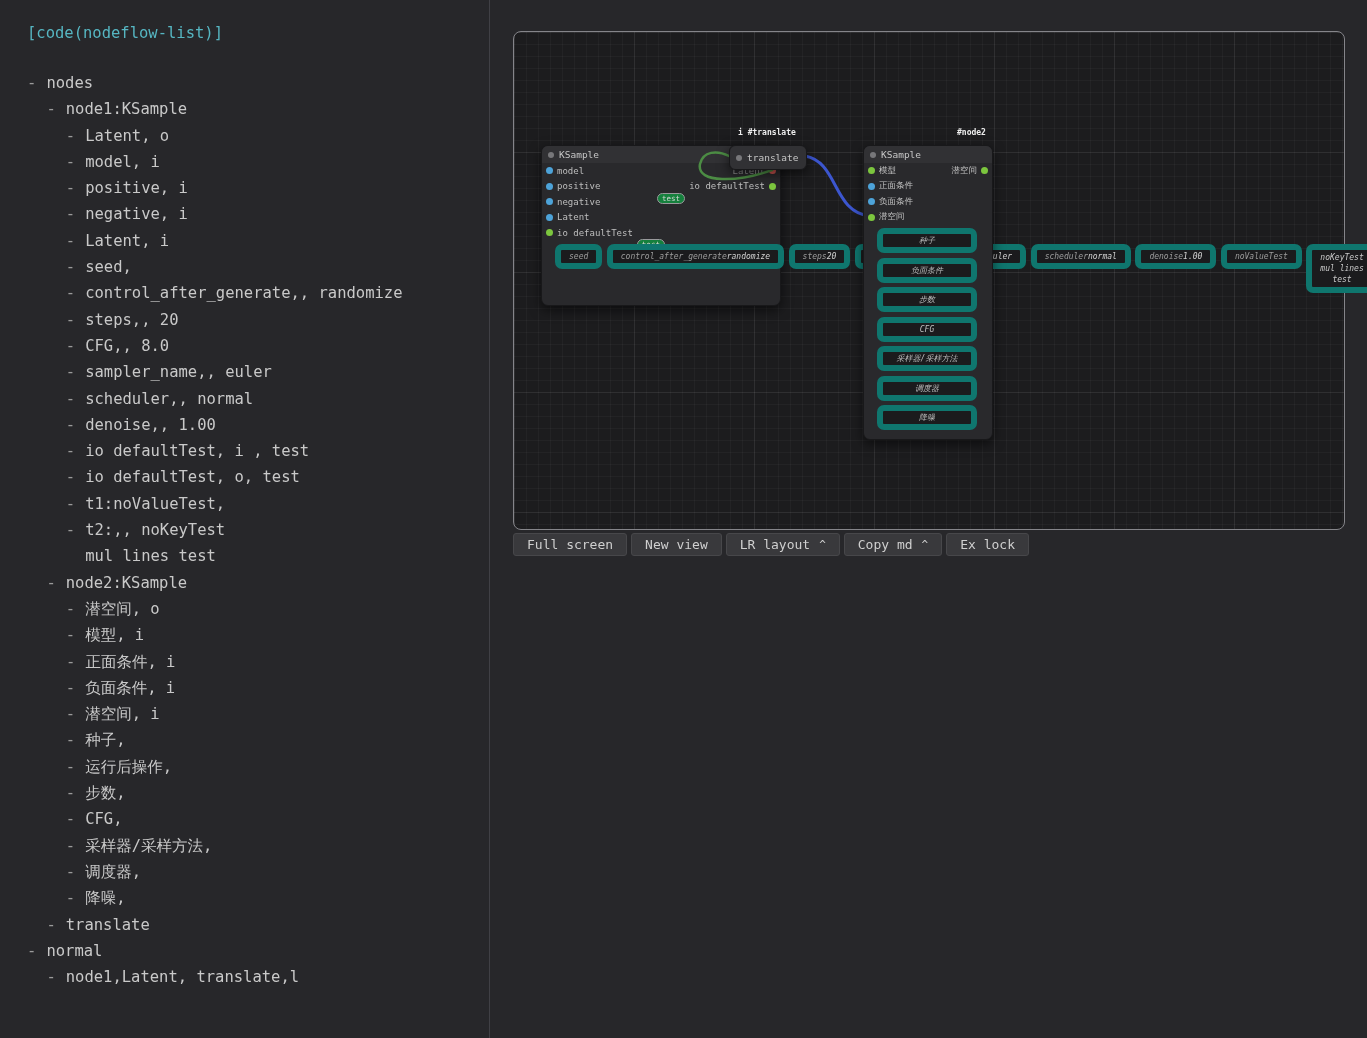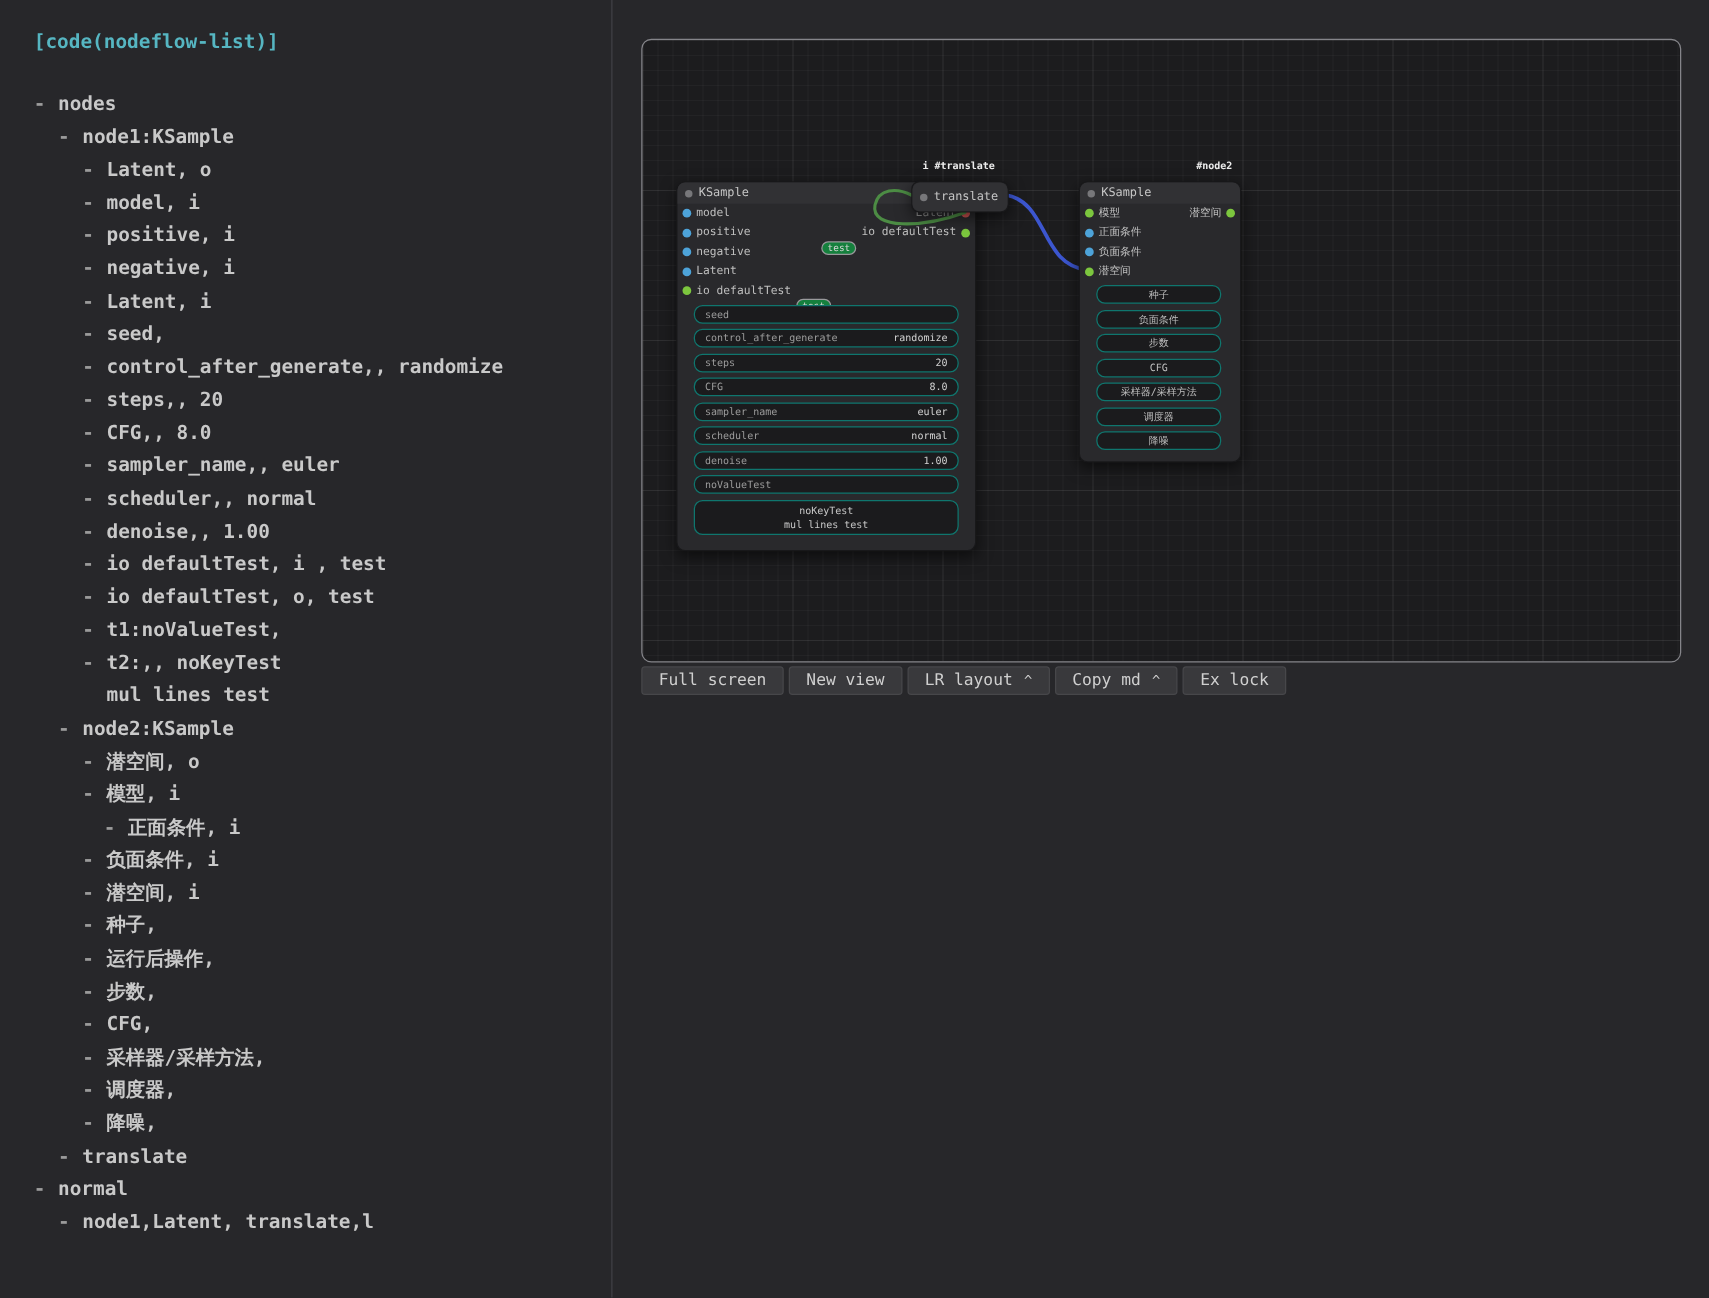--- a/index.html
+++ b/index.html
@@ -2,21 +2,21 @@
 <html><head>
 <meta charset="utf-8">
 <style>
   html,body{margin:0;padding:0;}
   body{
     width:1367px;height:1038px;position:relative;overflow:hidden;
     background:#27272a;
     font-family:"DejaVu Sans Mono","DejaVu Sans",monospace;
   }
   
-  .outline-panel{position:absolute;left:0;top:0;width:489px;height:1038px;font-weight:bold;}
+  .outline-panel{position:absolute;left:0;top:0;width:489px;height:1038px;}
   .o-title{position:absolute;left:27px;top:24px;font-size:15.5px;color:#56b6c2;white-space:pre;}
   .o-list{position:absolute;left:0;top:70px;right:4px;}
   .o-line{height:26.3px;line-height:26.3px;font-size:15.5px;color:#c9c9c9;white-space:pre;}
   .o-dash{display:inline-block;width:19.4px;color:#9b9b9b;}
   .v-divider{position:absolute;left:489px;top:0;width:1px;height:1038px;background:#404045;}
 
   
   .canvas{
     position:absolute;left:513px;top:31px;width:830px;height:497px;
     background-color:#1c1c1e;
@@ -47,25 +47,25 @@
   .blue{background:#4da3d9;} .green{background:#7cc63e;} .red{background:#c8524e;}
   .prow{display:flex;align-items:center;height:15.5px;padding:0 4px;gap:4px;font-size:9px;color:#bebebe;}
   .prow .cjk{font-size:8.5px;color:#c2c2c2;}
   .plabel{white-space:nowrap;}
   .dim{color:#8f8f8f;}
   .flex1{flex:1;}
   .badge{
     border:1px solid #99999c;border-radius:6px;font-size:7.5px;line-height:9px;
     padding:0 4px;color:#d6d6d6;background:#15803d;white-space:nowrap;flex:none;margin-top:24px;
   }
-  .widgets{padding:3px 13px 12px 13px;display:flex;flex-direction:column;gap:4.5px;}
+  .widgets{padding:3px 13px 12px 13px;display:flex;flex-direction:row;gap:4.5px;}
   .widgets2{padding:3px 15px 9px 13px;display:flex;flex-direction:column;gap:4.5px;}
   .widget{
-    height:13px;background:#1b1b1d;border:1px solid #0f766e;border-radius:7px;
-    display:flex;align-items:center;justify-content:space-between;padding:0 8px;font-size:8px;
+    height:13px;background:#1b1b1d;border:6px solid #0f766e;border-radius:7px;
+    display:flex;align-items:center;justify-content:space-between;padding:0 8px;font-size:8px;font-style:italic;
   }
   .widget.center{justify-content:center;}
   .w-label{color:#9c9c9c;white-space:nowrap;}
   .w-label.c{color:#bfbfbf;}
   .w-value{color:#d2d2d2;white-space:nowrap;}
   .widget.multi{height:auto;padding:2px 8px;flex-direction:column;justify-content:center;gap:0;}
   .w-line{line-height:11px;font-size:8px;color:#c9c9c9;text-align:center;width:100%;}
   .node-label{position:absolute;font-size:8px;font-weight:bold;color:#ededed;z-index:4;white-space:nowrap;}
   #translate-label{left:224px;top:96px;}
   #node2-label{left:443px;top:96px;}
@@ -100,21 +100,21 @@
       <div class="o-line" style="padding-left: 65.8px;"><span class="o-dash">-</span><span class="o-text">scheduler,, normal</span></div>
       <div class="o-line" style="padding-left: 65.8px;"><span class="o-dash">-</span><span class="o-text">denoise,, 1.00</span></div>
       <div class="o-line" style="padding-left: 65.8px;"><span class="o-dash">-</span><span class="o-text">io defaultTest, i , test</span></div>
       <div class="o-line" style="padding-left: 65.8px;"><span class="o-dash">-</span><span class="o-text">io defaultTest, o, test</span></div>
       <div class="o-line" style="padding-left: 65.8px;"><span class="o-dash">-</span><span class="o-text">t1:noValueTest,</span></div>
       <div class="o-line" style="padding-left: 65.8px;"><span class="o-dash">-</span><span class="o-text">t2:,, noKeyTest</span></div>
       <div class="o-line" style="padding-left: 85.2px;"><span class="o-text">mul lines test</span></div>
       <div class="o-line" style="padding-left: 46.4px;"><span class="o-dash">-</span><span class="o-text">node2:KSample</span></div>
       <div class="o-line" style="padding-left: 65.8px;"><span class="o-dash">-</span><span class="o-text">潜空间, o</span></div>
       <div class="o-line" style="padding-left: 65.8px;"><span class="o-dash">-</span><span class="o-text">模型, i</span></div>
-      <div class="o-line" style="padding-left: 83px;"><span class="o-dash">-</span><span class="o-text">正面条件, i</span></div>
+      <div class="o-line" style="padding-left: 66px;"><span class="o-dash">-</span><span class="o-text">正面条件, i</span></div>
       <div class="o-line" style="padding-left: 65.8px;"><span class="o-dash">-</span><span class="o-text">负面条件, i</span></div>
       <div class="o-line" style="padding-left: 65.8px;"><span class="o-dash">-</span><span class="o-text">潜空间, i</span></div>
       <div class="o-line" style="padding-left: 65.8px;"><span class="o-dash">-</span><span class="o-text">种子,</span></div>
       <div class="o-line" style="padding-left: 65.8px;"><span class="o-dash">-</span><span class="o-text">运行后操作,</span></div>
       <div class="o-line" style="padding-left: 65.8px;"><span class="o-dash">-</span><span class="o-text">步数,</span></div>
       <div class="o-line" style="padding-left: 65.8px;"><span class="o-dash">-</span><span class="o-text">CFG,</span></div>
       <div class="o-line" style="padding-left: 65.8px;"><span class="o-dash">-</span><span class="o-text">采样器/采样方法,</span></div>
       <div class="o-line" style="padding-left: 65.8px;"><span class="o-dash">-</span><span class="o-text">调度器,</span></div>
       <div class="o-line" style="padding-left: 65.8px;"><span class="o-dash">-</span><span class="o-text">降噪,</span></div>
       <div class="o-line" style="padding-left: 46.4px;"><span class="o-dash">-</span><span class="o-text">translate</span></div>

